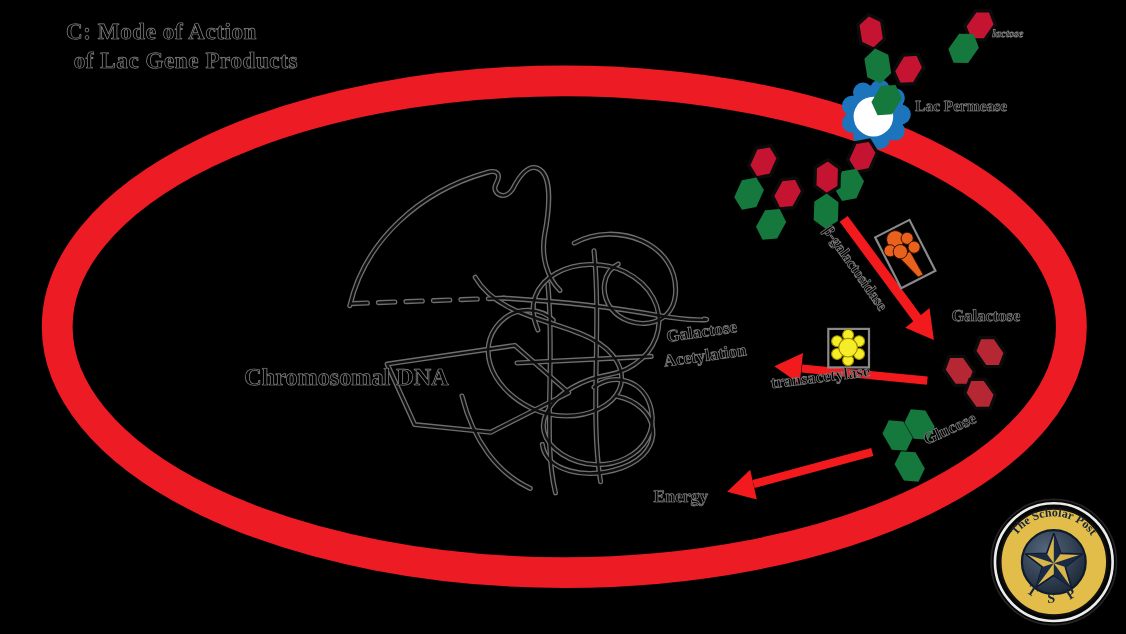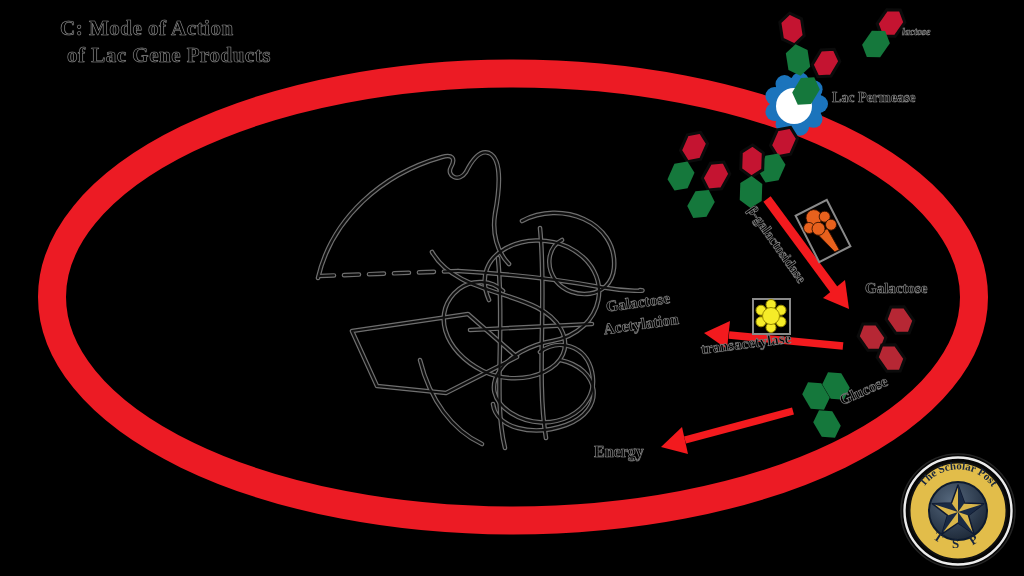--- a/index.html
+++ b/index.html
@@ -175,14 +175,15 @@
 <div class="t permease">Lac Permease</div>
 <div class="t betagal">β-galactosidase</div>
 <div class="t galactose">Galactose</div>
 <div class="t transacet">transacetylase</div>
 <div class="t galacet">
   <div>Galactose</div>
   <div>Acetylation</div>
 </div>
 <div class="t glucose">Glucose</div>
 <div class="t energy">Energy</div>
+<div class="t chromdna">Chromosomal DNA</div>
 
 </div>
 
 </body></html>

